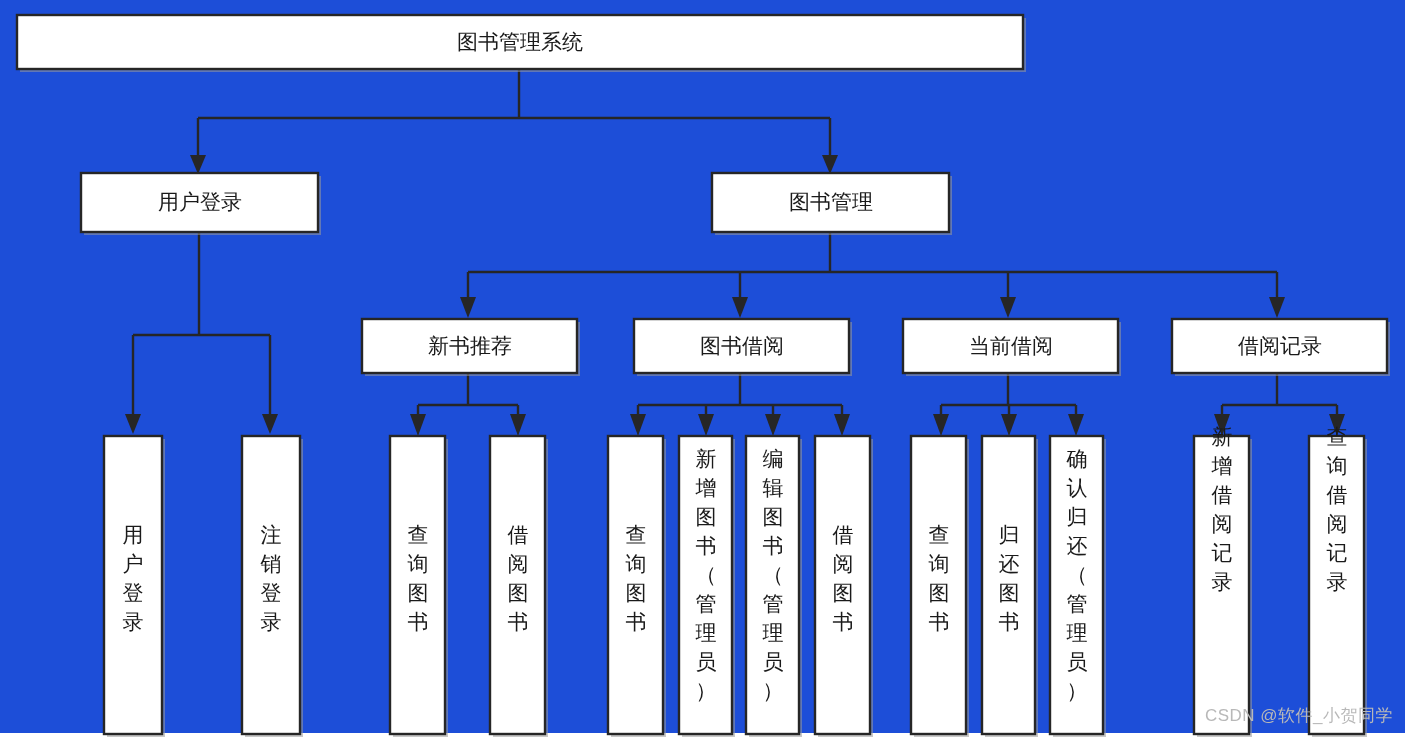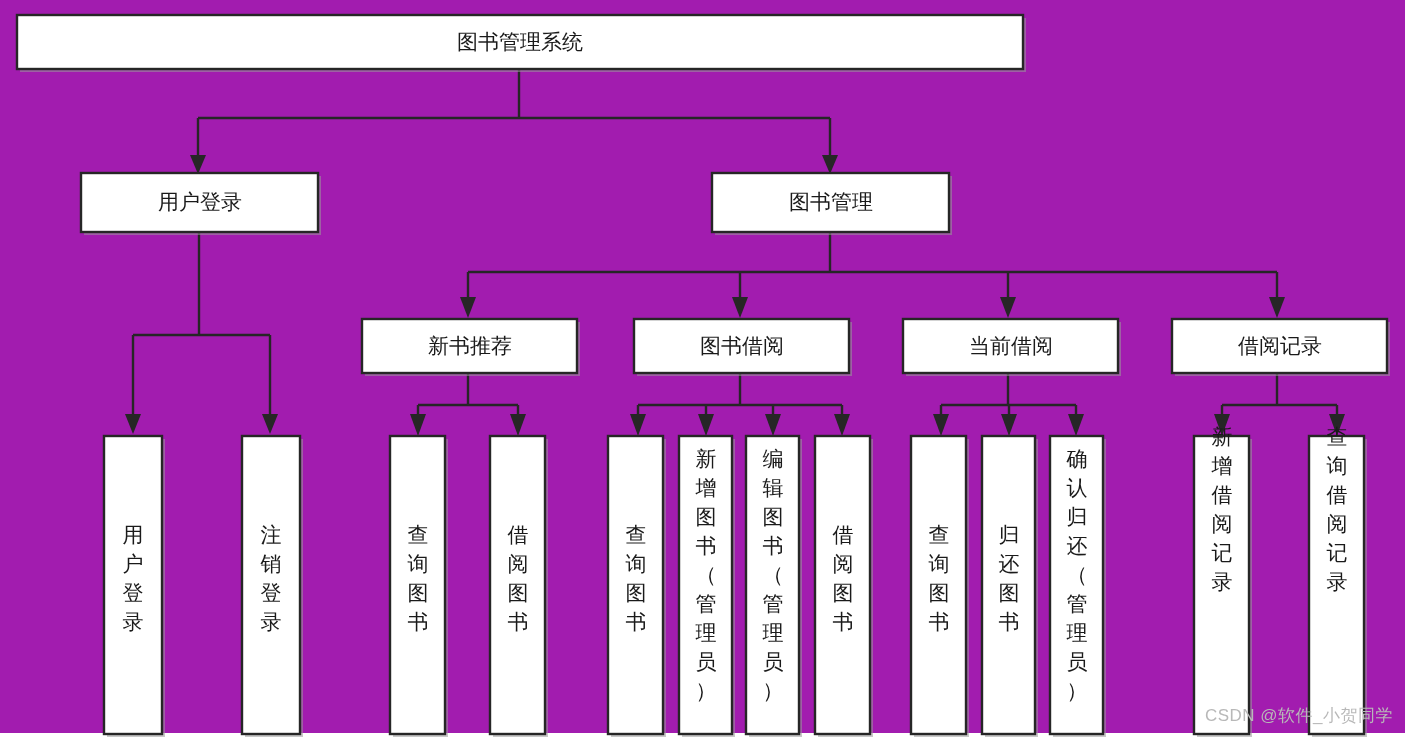--- a/index.html
+++ b/index.html
@@ -10,21 +10,21 @@
   body {
     width: 1405px;
     height: 747px;
     font-family: "Liberation Sans", sans-serif;
     overflow: hidden;
   }
   #diagram-root {
     position: relative;
     width: 1405px;
     height: 733px;
-    background: #a21caf;
+    background: #1d4ed8;
   }
   svg#flowchart {
     display: block;
     width: 1405px;
     height: 747px;
   }
   .node-rect {
     fill: #ffffff;
     stroke: #262626;
     stroke-width: 2.4;

